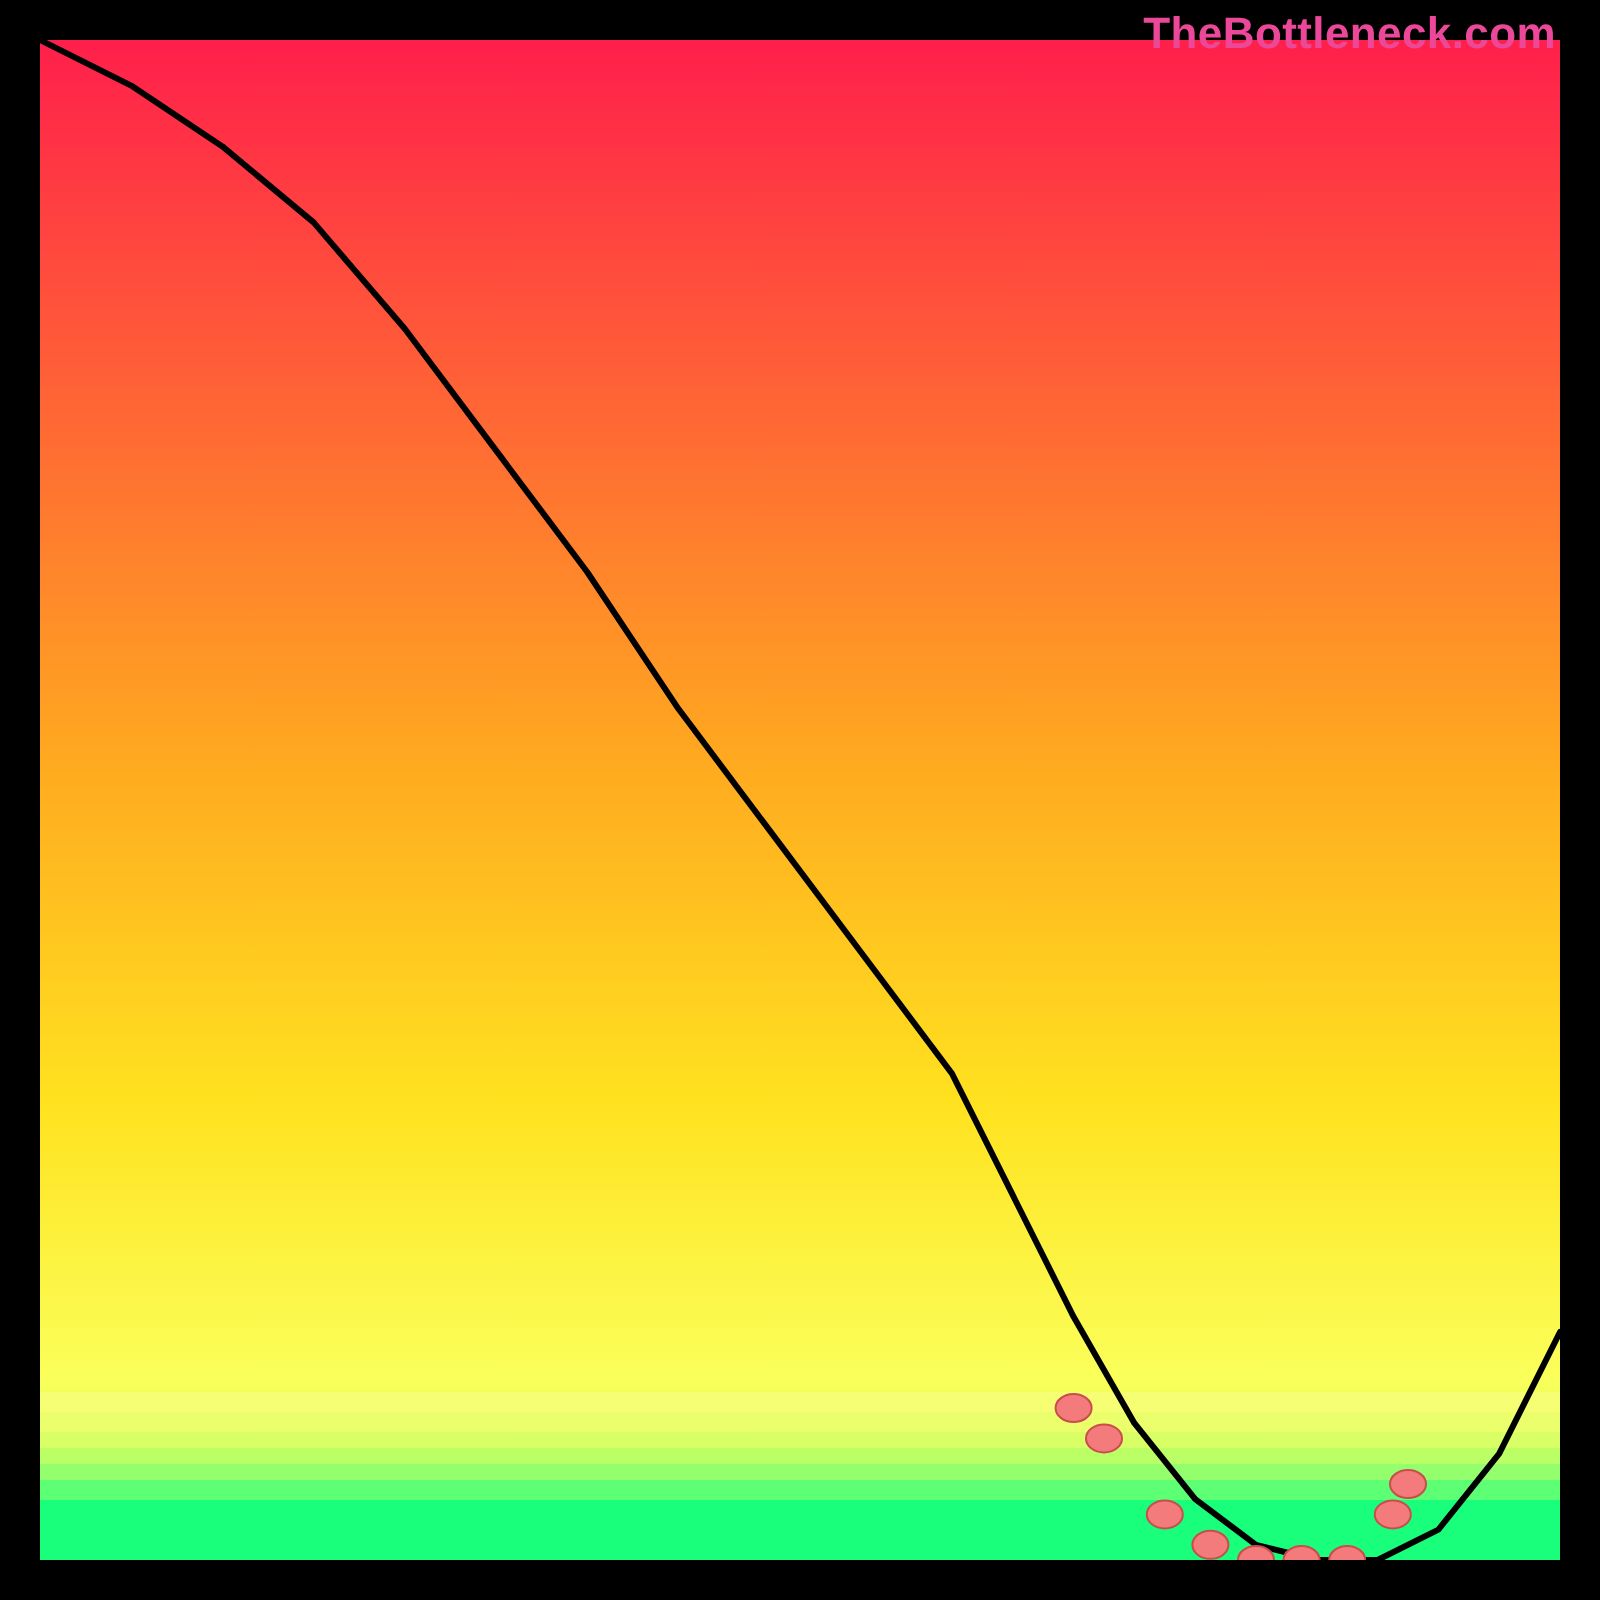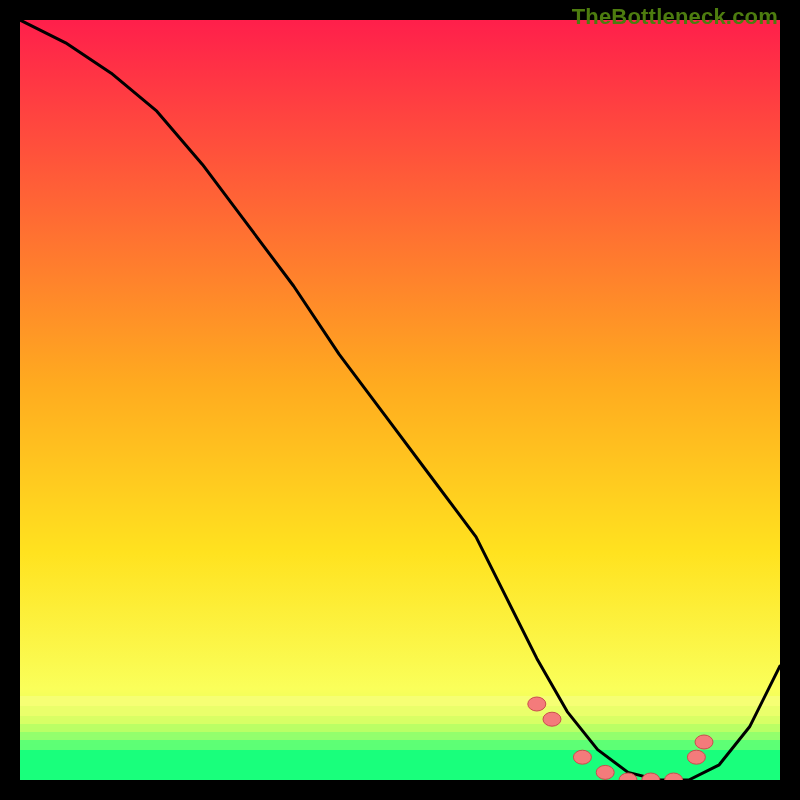--- a/index.html
+++ b/index.html
@@ -25,21 +25,21 @@
     width: 760px;
     height: 760px;
   }
   .watermark {
     position: absolute;
     top: 4px;
     right: 22px;
     font-family: Arial, Helvetica, sans-serif;
     font-size: 22px;
     font-weight: 600;
-    color: #4d7c0f;
+    color: #ec4899;
     letter-spacing: 0.2px;
     z-index: 5;
   }
   svg { display: block; }
 </style>
 </head>
 <body>
 
 <div class="watermark">TheBottleneck.com</div>
 

